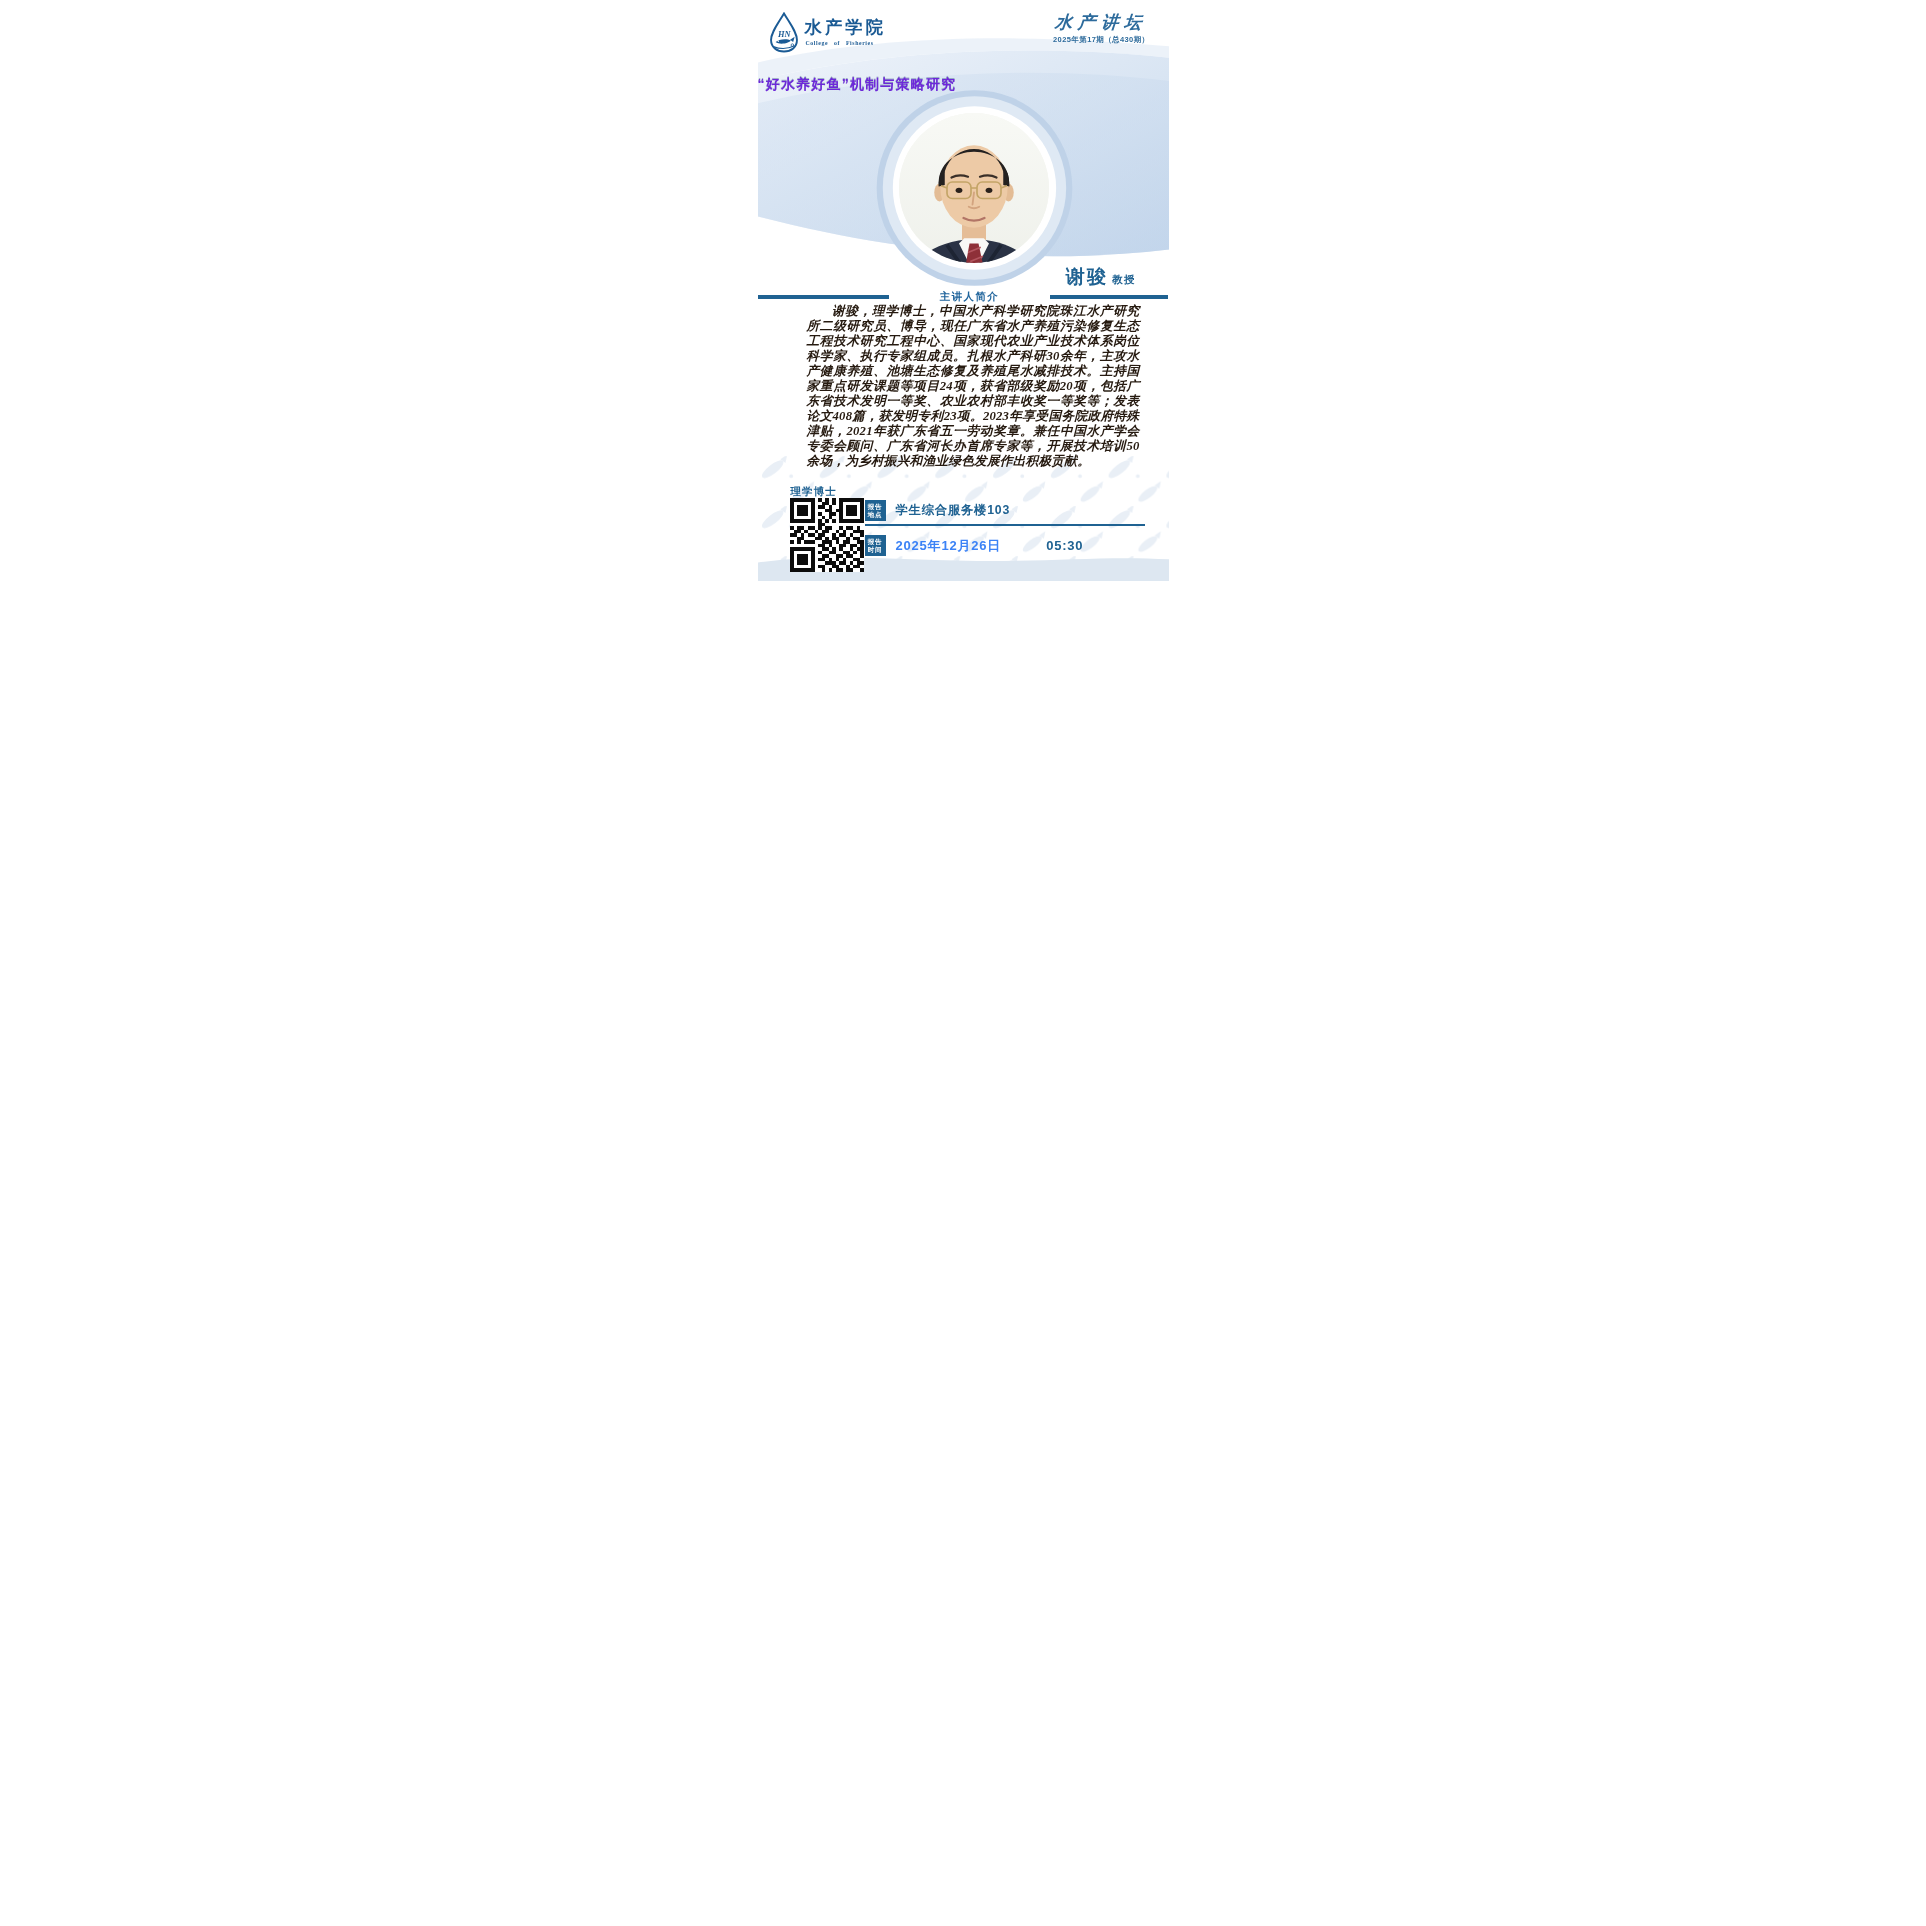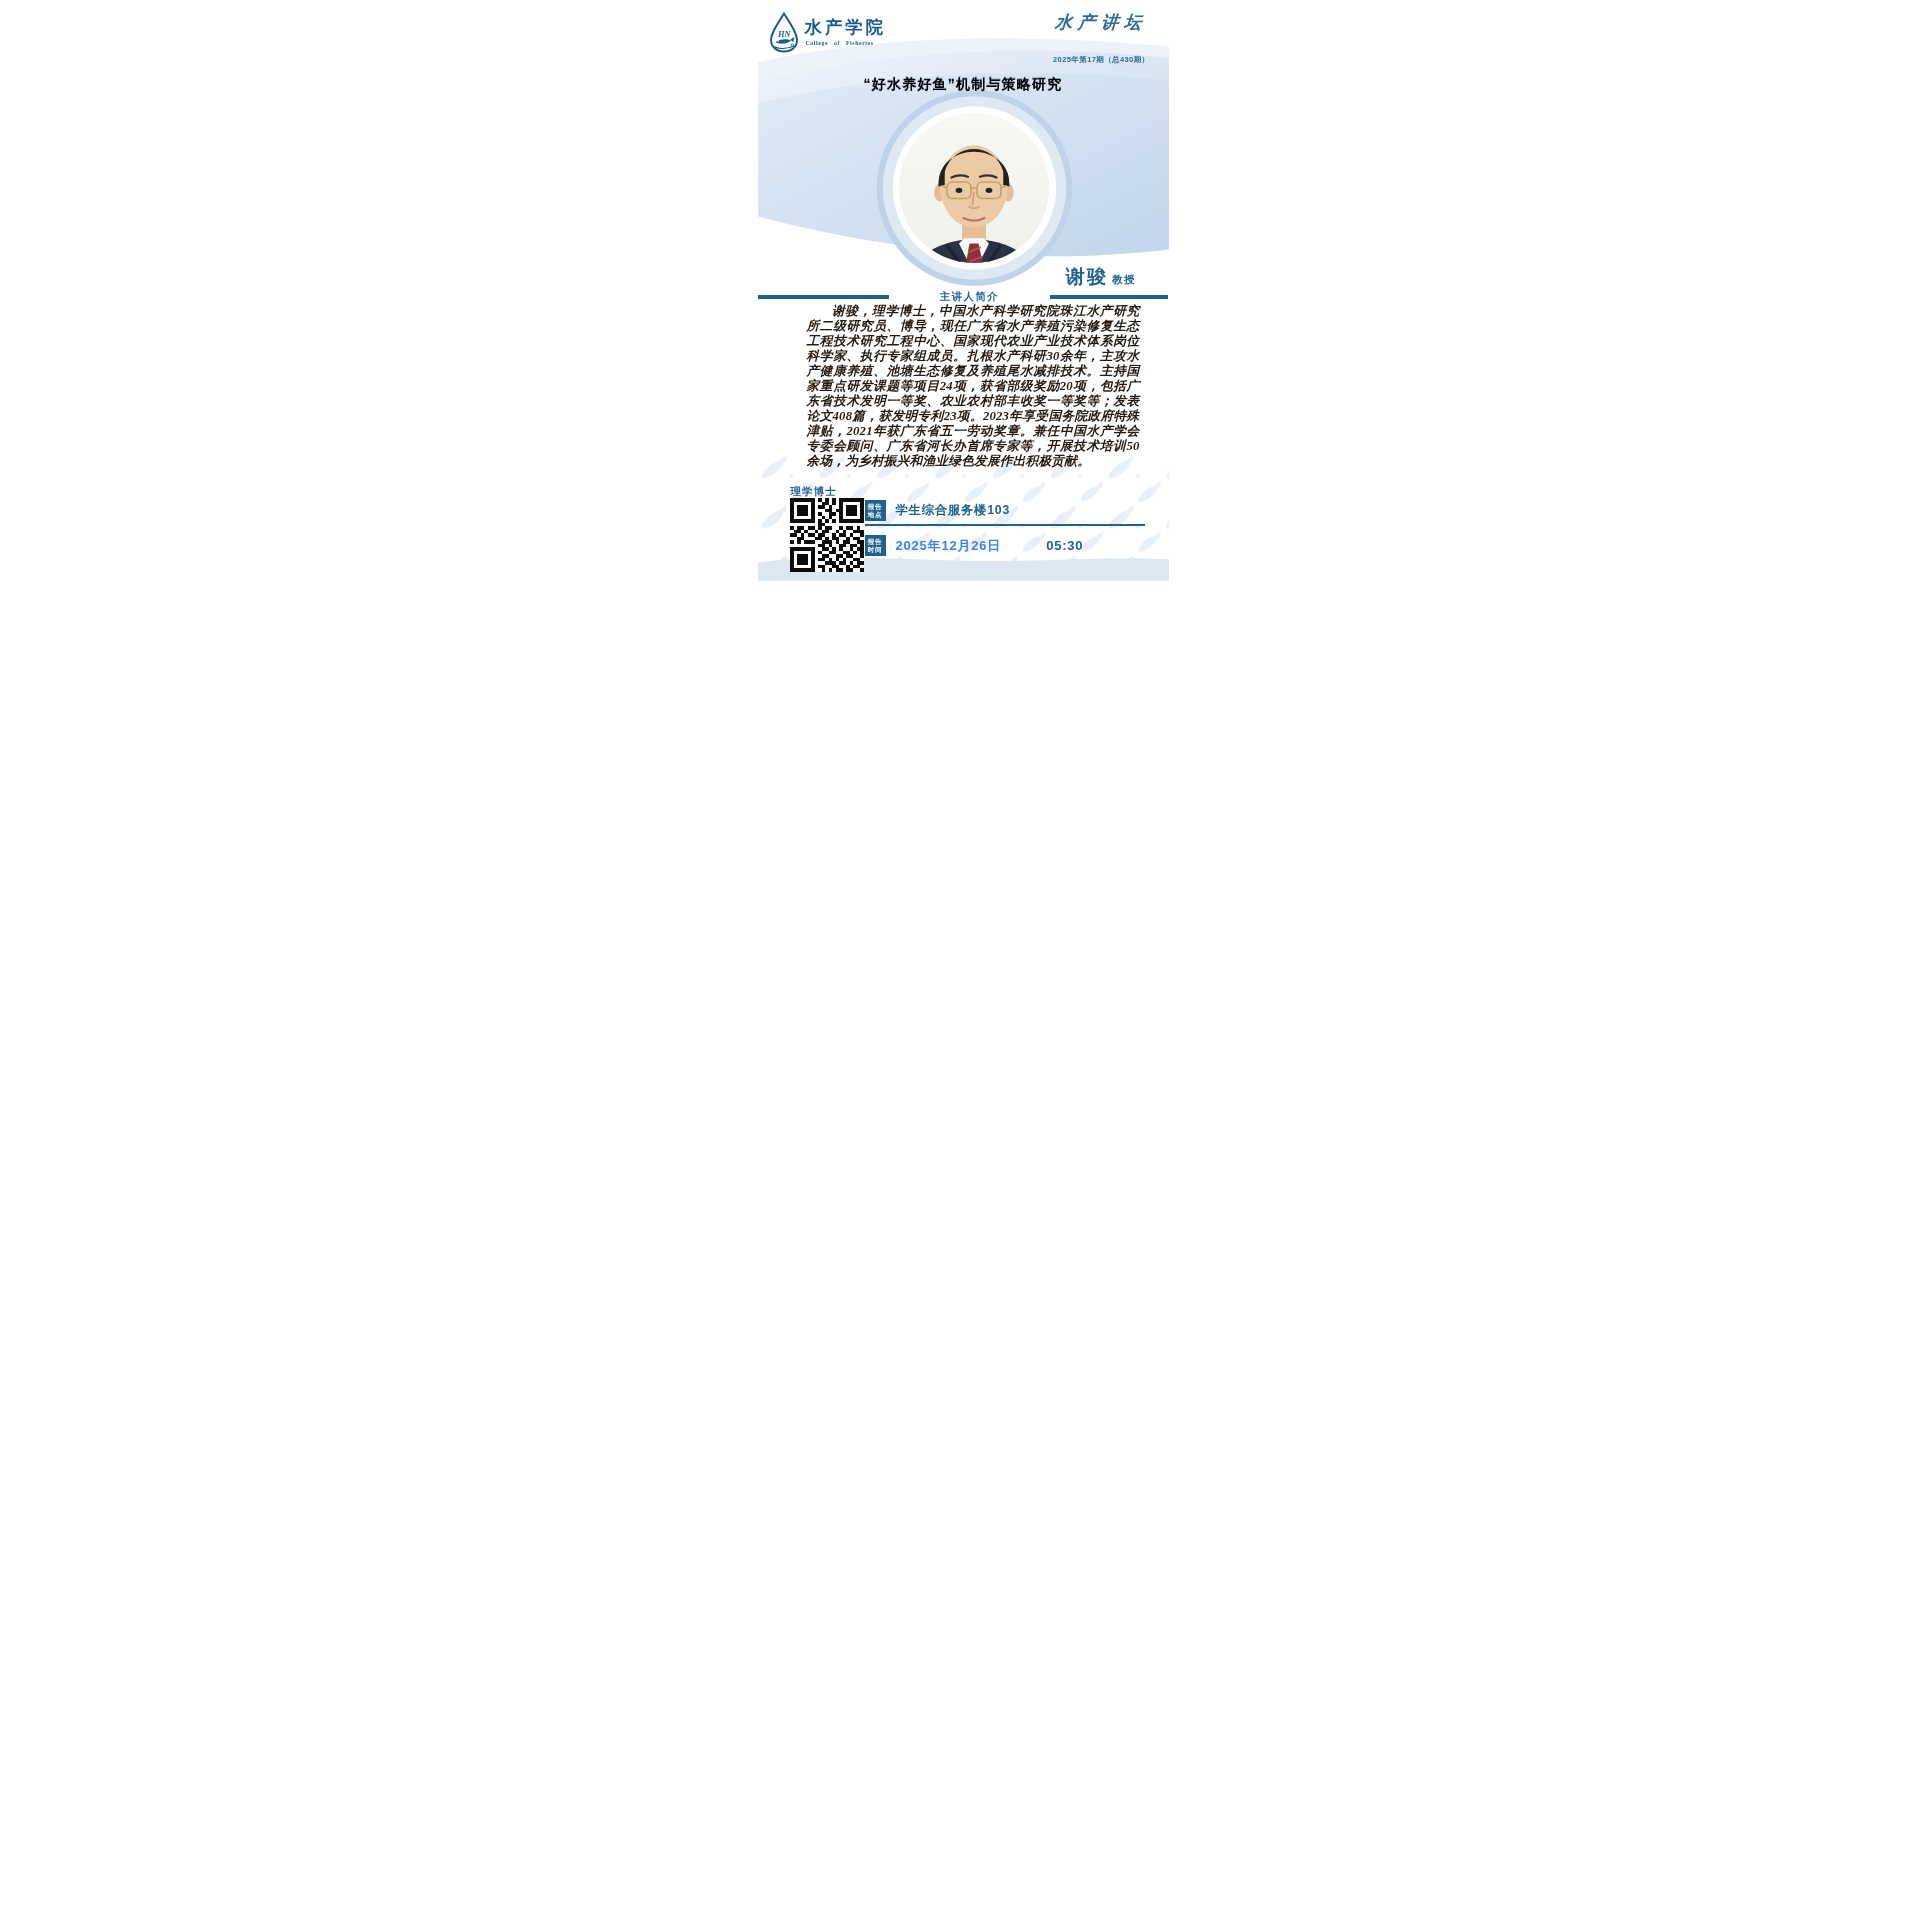--- a/index.html
+++ b/index.html
@@ -15,25 +15,25 @@
   
   .logo{position:absolute;left:10px;top:12.3px;width:32px;height:41px;z-index:2;}
   .brand-cn{position:absolute;left:47px;top:15.4px;z-index:2;
     font-size:17.3px;font-weight:700;color:#1a5a94;letter-spacing:3.1px;}
   .brand-en{position:absolute;left:48px;top:40px;z-index:2;
     font-family:"Liberation Serif","DejaVu Serif",serif;
     font-size:5.8px;font-weight:700;color:#1a5a94;letter-spacing:0.6px;word-spacing:3.9px;}
   .forum{position:absolute;right:19px;top:10px;z-index:2;text-align:center;}
   .forum-name{font-family:"DejaVu Serif","Liberation Serif",serif;font-style:italic;
     font-weight:700;font-size:17.3px;color:#2d6b9c;letter-spacing:5.8px;transform:skewX(-5deg);}
-  .forum-issue{margin-top:21px;font-size:7.5px;font-weight:700;color:#2d6b9c;letter-spacing:0.4px;}
-
-  
-  .title{position:absolute;left:0;right:0;top:76px;z-index:2;text-align:center;
-    font-size:14px;font-weight:700;color:#000000;letter-spacing:1.2px;
+  .forum-issue{margin-top:1px;font-size:7.5px;font-weight:700;color:#2d6b9c;letter-spacing:0.4px;}
+
+  
+  .title{position:absolute;left:0;right:0;top:76px;z-index:2;text-align:left;
+    font-size:14px;font-weight:700;color:#6d28d9;letter-spacing:1.2px;
     text-shadow:0 -0.8px 0 rgba(22,64,102,0.35);}
 
   
   .photo-wrap{position:absolute;left:216px;top:188px;transform:translate(-50%,-50%);
     width:150px;height:150px;border-radius:50%;overflow:hidden;z-index:2;background:#f6f7f3;}
 
   
   .speaker{position:absolute;right:33px;top:264px;z-index:2;display:flex;align-items:baseline;gap:4px;}
   .speaker-name{font-size:19px;font-weight:700;color:#1f6292;letter-spacing:2.3px;}
   .speaker-rank{font-size:10.4px;font-weight:700;color:#1f6292;letter-spacing:1.2px;}

